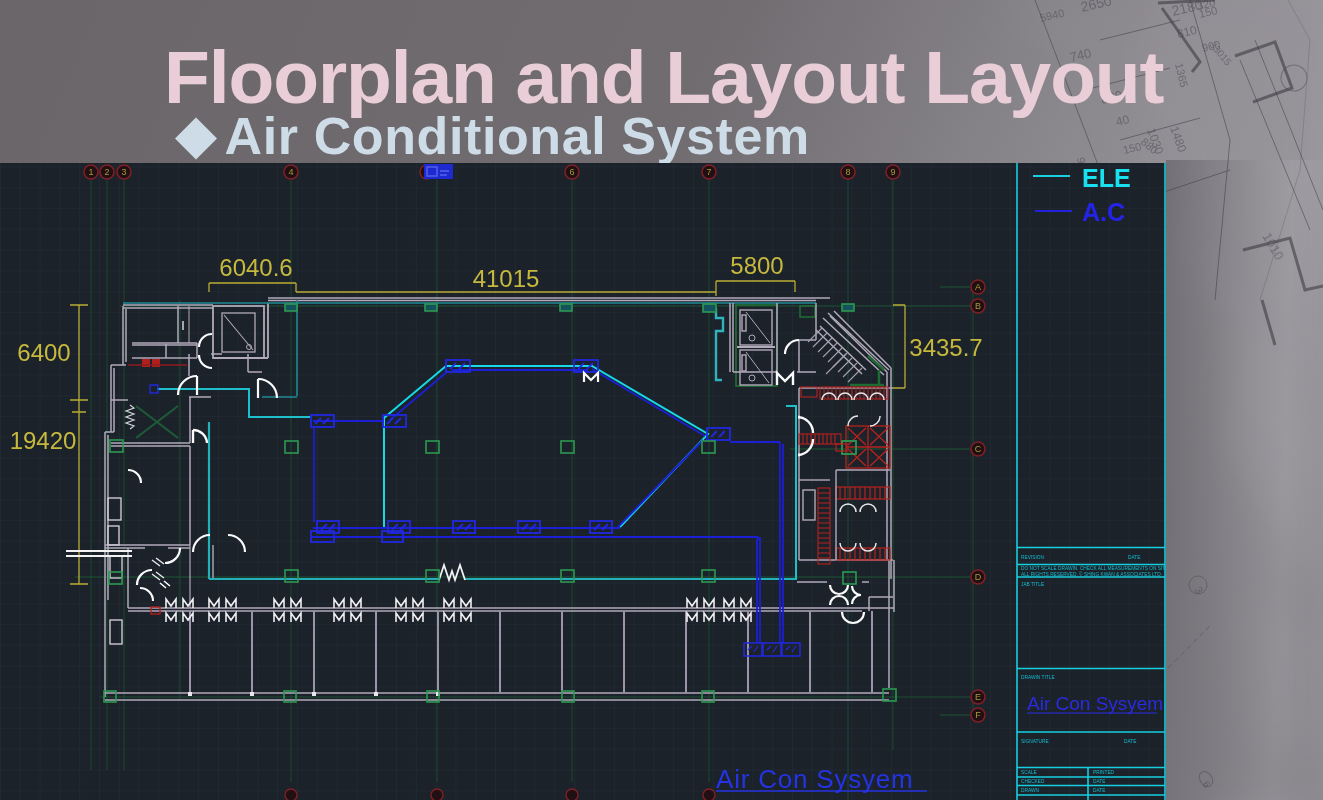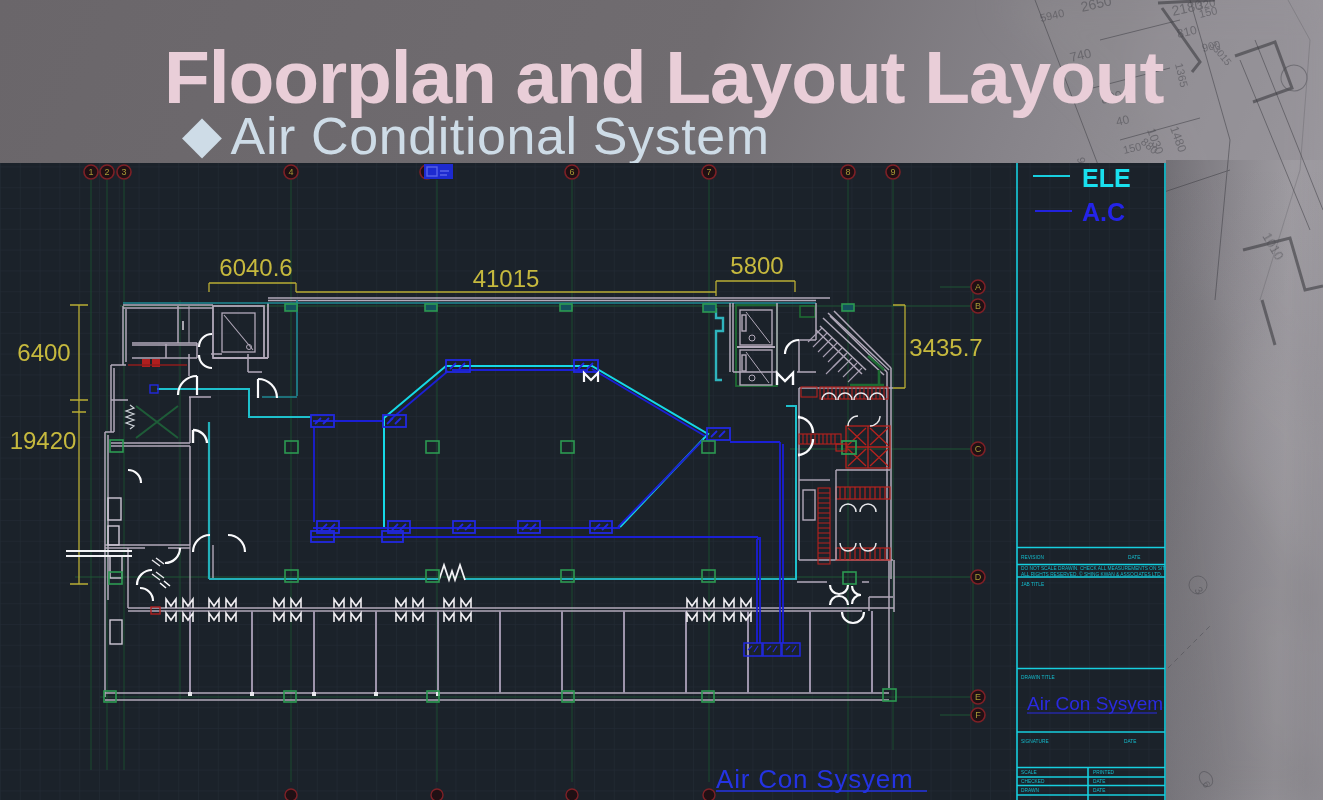--- a/index.html
+++ b/index.html
@@ -1,19 +1,19 @@
 <!DOCTYPE html>
 <html><head>
 <meta charset="utf-8">
 <style>
 html,body{margin:0;padding:0}
 body{width:1323px;height:800px;position:relative;overflow:hidden;background:#6e6a6e;font-family:"Liberation Sans",sans-serif}
 #bg{position:absolute;left:0;top:0}
 #title{position:absolute;left:164px;top:34px;font-size:75px;font-weight:bold;color:#e9ced8;letter-spacing:-1.1px;white-space:nowrap}
-#subtitle{position:absolute;left:182px;top:106px;font-size:52px;letter-spacing:0.6px;font-weight:normal;color:#cedce7;white-space:nowrap}
+#subtitle{position:absolute;left:176px;top:106px;font-size:52px;letter-spacing:0.6px;font-weight:bold;color:#cedce7;white-space:nowrap}
 #subtitle .dia{display:inline-block;transform:translateY(-2px);margin-right:8px}
 #cad{position:absolute;left:0;top:163px}
 </style>
 </head>
 <body>
 
 <svg id="bg" width="1323" height="800" viewBox="0 0 1323 800">
 <defs>
 <linearGradient id="gb" x1="0" y1="0" x2="1" y2="0.25">
 <stop offset="0" stop-color="#6a666a"></stop>

